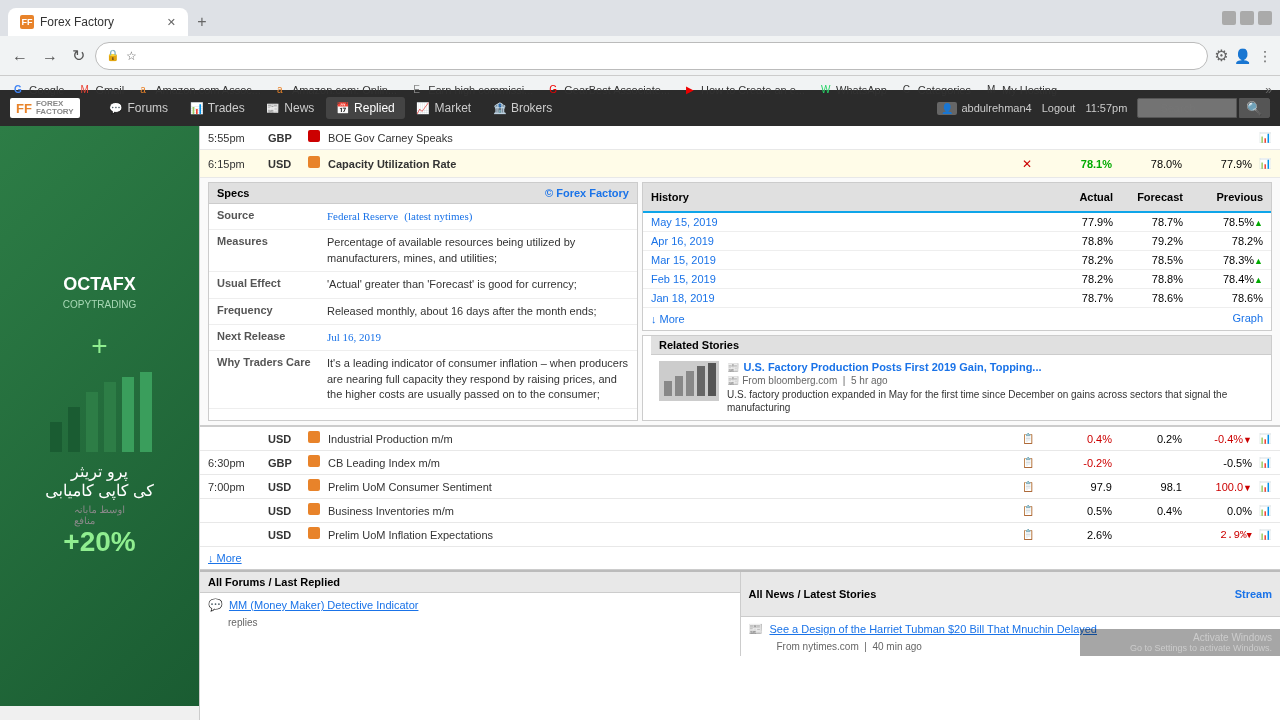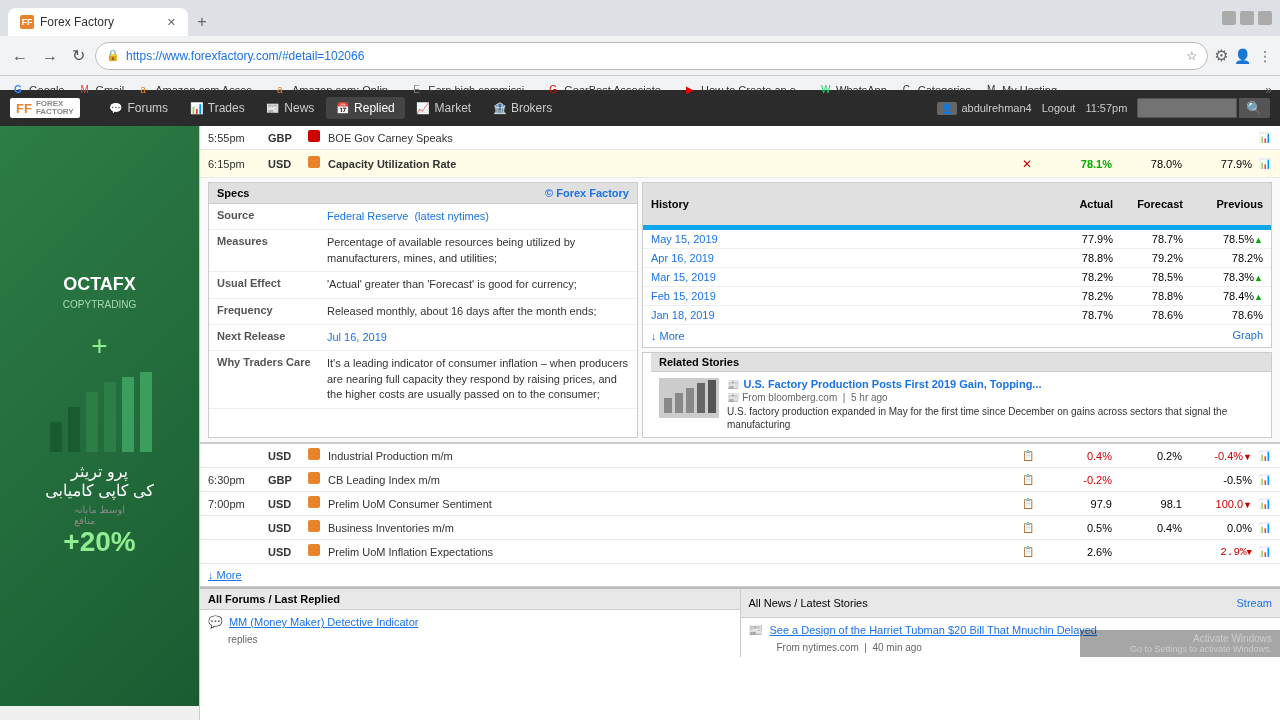--- a/index.html
+++ b/index.html
@@ -74,21 +74,21 @@
     .cal-event { flex: 1; font-size: 11px; color: #333; }
     .cal-actual { width: 70px; font-size: 11px; text-align: right; }
     .cal-forecast { width: 70px; font-size: 11px; text-align: right; }
     .cal-previous { width: 70px; font-size: 11px; text-align: right; }
     .cal-chart-icon { width: 20px; font-size: 10px; color: #1a73e8; text-align: right; }
     .specs-header { background: #e0e0e0; padding: 4px 8px; font-size: 11px; font-weight: bold; display: flex; justify-content: space-between; border-bottom: 1px solid #ccc; }
     .specs-ff-link { color: #1a73e8; font-size: 11px; }
     .specs-row { display: flex; padding: 5px 8px; border-bottom: 1px solid #eee; }
     .specs-label { width: 110px; font-size: 11px; color: #555; font-weight: bold; }
     .specs-value { flex: 1; font-size: 11px; color: #333; line-height: 1.4; }
-    .specs-link { color: #1a73e8; text-decoration: none; }
+    .specs-link { color: #1a73e8; text-decoration: none; font-family: Liberation Serif, serif; }
     .history-row { display: flex; padding: 3px 8px; border-bottom: 1px solid #eee; align-items: center; }
     .history-date { flex: 1; font-size: 11px; }
     .history-date a { color: #1a73e8; text-decoration: none; }
     .history-actual { width: 70px; text-align: right; font-size: 11px; }
     .history-forecast { width: 70px; text-align: right; font-size: 11px; }
     .history-previous { width: 80px; text-align: right; font-size: 11px; }
     .arrow-up { color: #00aa00; font-size: 9px; }
     .arrow-down { color: #cc0000; font-size: 9px; }
     .history-more { padding: 4px 8px; }
     .history-more a { color: #1a73e8; font-size: 11px; text-decoration: none; }
@@ -119,21 +119,20 @@
       <button class="browser-window-btn btn-close"></button>
     </div>
   </div>
 
   <div class="browser-toolbar">
     <button class="nav-btn">←</button>
     <button class="nav-btn">→</button>
     <button class="nav-btn">↻</button>
     <div class="address-bar">
       <span style="color:#1a73e8; font-size:11px;">🔒</span>
-      <span class="address-text">https://www.forexfactory.com/#detail=102066</span>
       <div class="address-icons">
         <span class="address-icon">☆</span>
       </div>
     </div>
     <span style="color:#666; font-size:16px; cursor:pointer;">⚙</span>
     <span style="color:#666; font-size:14px; cursor:pointer;">👤</span>
     <span style="color:#666; font-size:14px; cursor:pointer;">⋮</span>
   </div>
 
   <div class="bookmarks-bar">
@@ -327,21 +326,21 @@
             </div>
             <div class="specs-row" style="align-items:flex-start;">
               <div class="specs-label">Why Traders Care</div>
               <div class="specs-value">It's a leading indicator of consumer inflation – when producers are nearing full capacity they respond by raising prices, and the higher costs are usually passed on to the consumer;</div>
             </div>
           </div>
 
           <div style="flex:1; display:flex; flex-direction:column; margin:4px 8px 4px 2px;">
 
             <div style="border:1px solid #ccc; background:#fff; margin-bottom:4px;">
-              <div style="background:#e0e0e0; padding:15px 8px; display:flex; border-bottom:5px solid #0ea5e9;">
+              <div style="background:#e0e0e0; padding:8px 8px; display:flex; border-bottom:2px solid #0ea5e9;">
                 <div style="flex:1; font-size:11px; font-weight:bold;">History</div>
                 <div style="width:70px; text-align:right; font-size:11px; font-weight:bold;">Actual</div>
                 <div style="width:70px; text-align:right; font-size:11px; font-weight:bold;">Forecast</div>
                 <div style="width:80px; text-align:right; font-size:11px; font-weight:bold;">Previous</div>
               </div>
 
               <div class="history-row">
                 <div class="history-date"><a href="#">May 15, 2019</a></div>
                 <div class="history-actual">77.9%</div>
                 <div class="history-forecast">78.7%</div>
@@ -488,21 +487,21 @@
         <div style="flex:1; border-right:1px solid #ccc;">
           <div style="background:#e8e8e8; padding:4px 8px; font-size:11px; font-weight:bold; border-bottom:1px solid #ccc;">All Forums / Last Replied</div>
           <div style="padding:5px 8px; display:flex; align-items:center; gap:6px;">
             <span style="color:#aaa; font-size:12px;">💬</span>
             <a href="#" style="color:#1a73e8; font-size:11px;">MM (Money Maker) Detective Indicator</a>
           </div>
           <div style="padding:0 8px 4px 28px; font-size:10px; color:#666;">replies</div>
         </div>
 
         <div style="flex:1; position:relative;">
-          <div style="background:#e8e8e8; padding:8px 8px; font-size:11px; font-weight:normal; border-bottom:1px solid #ccc; display:flex; justify-content:space-between;">
+          <div style="background:#e8e8e8; padding:16px 8px; font-size:11px; font-weight:bold; border-bottom:1px solid #ccc; display:flex; justify-content:space-between;">
             <span>All News / Latest Stories</span>
             <span style="color:#1a73e8; font-size:11px; cursor:pointer;">Stream</span>
           </div>
           <div style="padding:5px 8px; display:flex; align-items:center; gap:6px;">
             <span style="color:#aaa; font-size:12px;">📰</span>
             <a href="#" style="color:#1a73e8; font-size:11px;">See a Design of the Harriet Tubman $20 Bill That Mnuchin Delayed</a>
           </div>
           <div style="padding:0 8px 4px 36px; font-size:10px; color:#666;">
             <span>From nytimes.com</span>
             &nbsp;|&nbsp;

